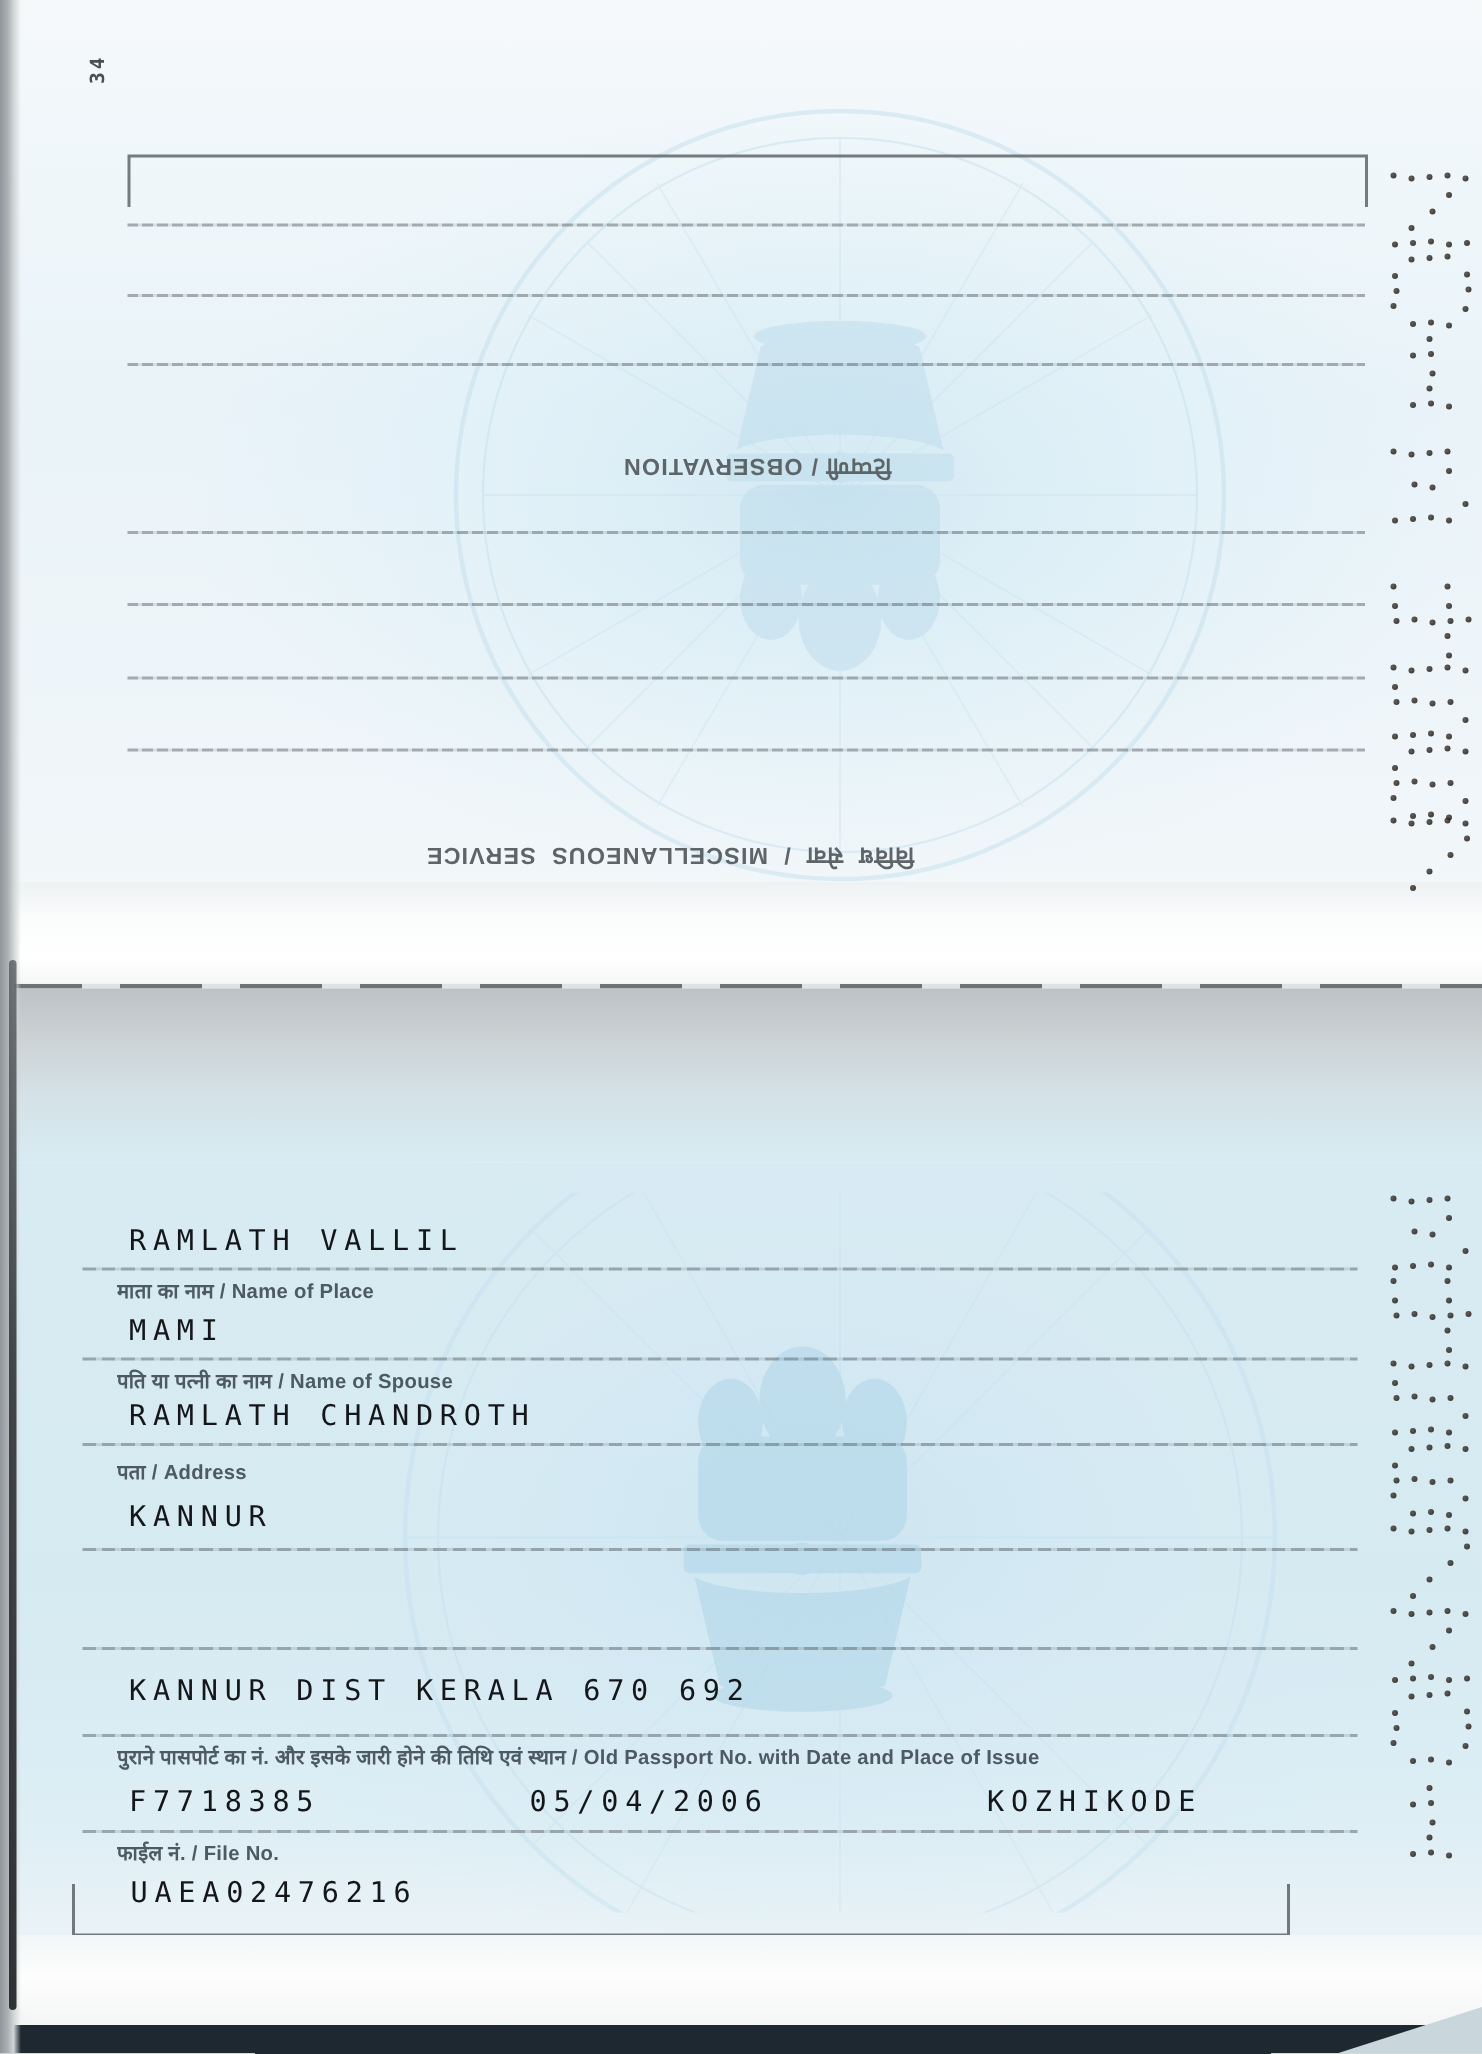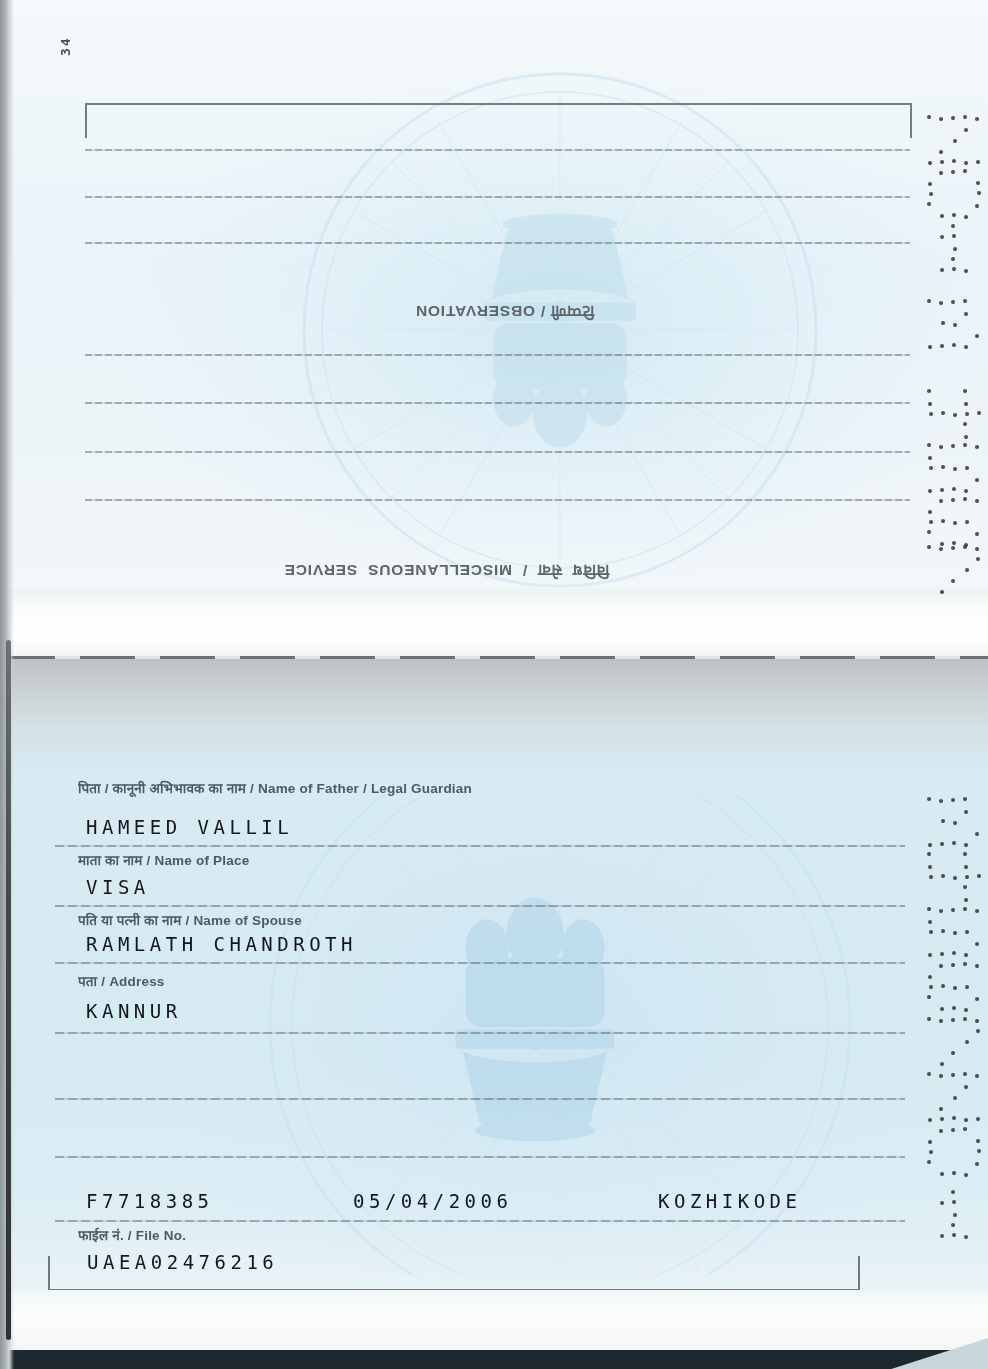--- a/index.html
+++ b/index.html
@@ -136,46 +136,47 @@
         <circle cx="410" cy="230" r="268" stroke-width="1.5"></circle>
         <g stroke-width="1.2" opacity=".7">
           <path d="M410,-60 L410,520 M120,230 L700,230 M205,25 L615,435 M615,25 L205,435 M265,-25 L555,485 M555,-25 L265,485"></path>
         </g>
       </g>
       <use href="#emblem" fill="#a8d0e4" opacity=".85" transform="translate(385,225) scale(1.2)"></use>
     </svg>
 
   </div>
 
-  <div class="label" style="top:779px">
-    <span class="hin">पिता / कानूनी अभिभावक का नाम</span><span class="sep"> / </span><span>Name of Father / Legal Guardian</span>
-  </div>
-  <div class="mono" style="left:86px;top:816px">HAMEED VALLIL</div>
+  <div class="mono" style="left:86px;top:816px">RAMLATH VALLIL</div>
   <div class="divider" style="top:845px"></div>
 
   <div class="label" style="top:851px">
     <span class="hin">माता का नाम</span><span class="sep"> / </span><span>Name of Place</span>
   </div>
-  <div class="mono" style="left:86px;top:876px">VISA</div>
+  <div class="mono" style="left:86px;top:876px">MAMI</div>
   <div class="divider" style="top:905px"></div>
 
   <div class="label" style="top:911px">
     <span class="hin">पति या पत्नी का नाम</span><span class="sep"> / </span><span>Name of Spouse</span>
   </div>
   <div class="mono" style="left:86px;top:933px">RAMLATH CHANDROTH</div>
   <div class="divider" style="top:962px"></div>
 
   <div class="label" style="top:972px">
     <span class="hin">पता</span><span class="sep"> / </span><span>Address</span>
   </div>
   <div class="mono" style="left:86px;top:1000px">KANNUR</div>
   <div class="divider" style="top:1032px"></div>
   <div class="divider" style="top:1098px"></div>
+  <div class="mono" style="left:86px;top:1116px">KANNUR DIST KERALA 670 692</div>
   <div class="divider" style="top:1156px"></div>
 
+  <div class="label" style="top:1162px">
+    <span class="hin">पुराने पासपोर्ट का नं. और इसके जारी होने की तिथि एवं स्थान</span><span class="sep"> / </span><span>Old Passport No. with Date and Place of Issue</span>
+  </div>
   <div class="mono" style="left:86px;top:1190px">F7718385</div>
   <div class="mono" style="left:353px;top:1190px">05/04/2006</div>
   <div class="mono" style="left:658px;top:1190px">KOZHIKODE</div>
   <div class="divider" style="top:1220px"></div>
 
   <div class="label" style="top:1226px">
     <span class="hin">फाईल नं.</span><span class="sep"> / </span><span>File No.</span>
   </div>
   <div class="mono" style="left:87px;top:1251px">UAEA02476216</div>
 

